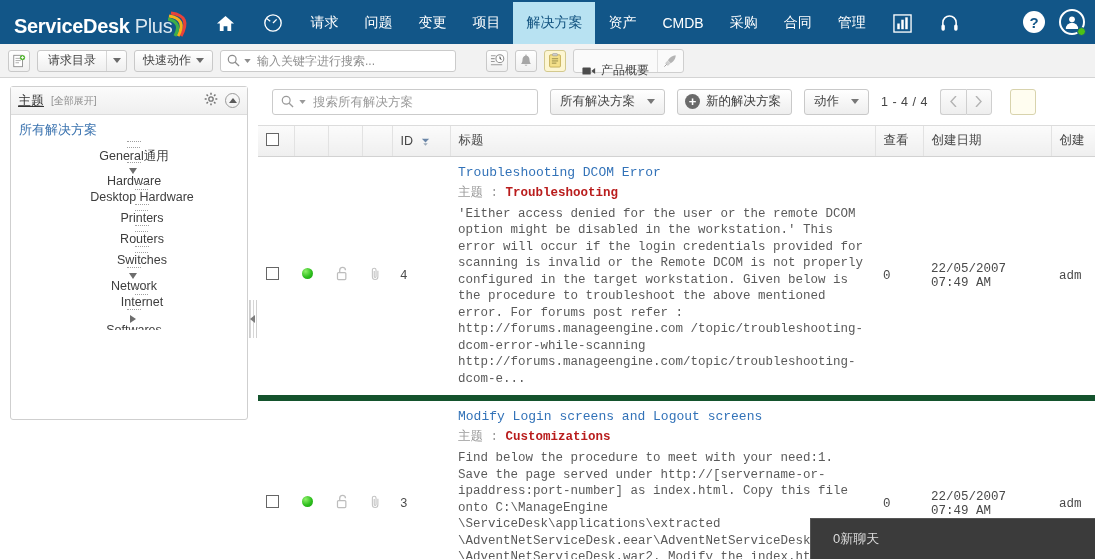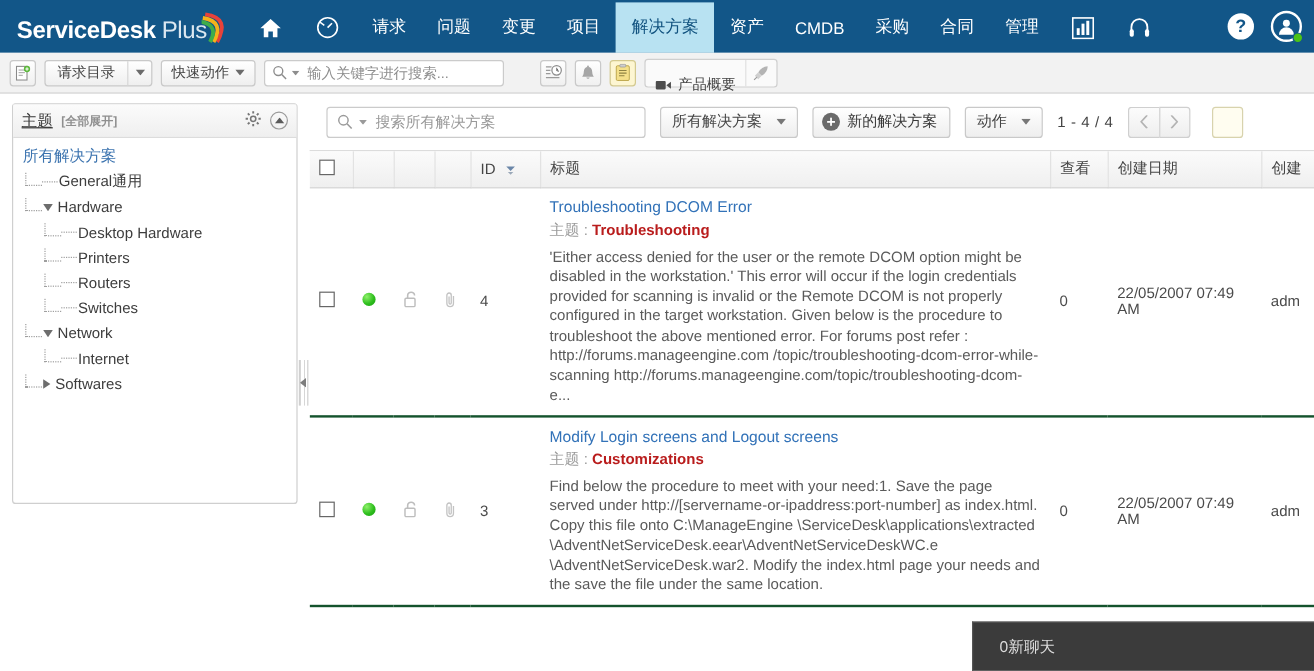--- a/index.html
+++ b/index.html
@@ -104,21 +104,21 @@
   .tb-btn {
     height: 22px;
     border: 1px solid #c9c9c9; border-radius: 3px;
     background: linear-gradient(#ffffff,#efefef);
     display: flex; align-items: center;
     padding: 0 8px; gap: 5px;
     font-size: 12px; color: #444; white-space: nowrap;
     cursor: pointer;
   }
   .tb-search {
-    width: 200px; height: 22px;
+    width: 236px; height: 22px;
     border: 1px solid #cbcbcb; border-radius: 3px;
     background: #fff;
     display: flex; align-items: center;
     padding: 0 6px; gap: 4px;
     cursor: text;
   }
   .tb-search input {
     border: 0; outline: 0; flex: 1;
     font-family: "Liberation Sans", sans-serif;
     font-size: 12px; color: #555; background: transparent;
@@ -172,39 +172,40 @@
     border-bottom: 1px solid #dcdcdc;
     display: flex; align-items: center;
     padding: 0 7px;
     gap: 7px;
   }
   .treehead .t1 {
     font-size: 13px; color: #333;
     text-decoration: underline;
     cursor: pointer;
   }
-  .treehead .t2 { font-size: 10px; color: #8f8f8f; cursor:pointer;font-weight:bold; }
+  .treehead .t2 { font-size: 10px; color: #8f8f8f; cursor:pointer; }
   .treehead .spacer { flex: 1; }
   .collapse-circle {
     width: 15px; height: 15px; border-radius: 50%;
     border: 1px solid #9a9a9a;
     display:flex;align-items:center;justify-content:center;
     cursor: pointer;
   }
   .treebody { padding: 5px 0 0 4px; overflow: hidden; }
   .troot {
     color: #3b73af; font-size: 13px;
     padding: 1px 0 2px 4px; cursor: pointer;
   }
   .tnode {
     display: flex; align-items: center;
     height: 21px;
     font-size: 12.5px; color: #3d3d3d;
     cursor: pointer;
     white-space: nowrap;
+    flex-direction: column;
   }
   .dash { width: 13px; border-top: 1px dotted #9f9f9f; margin-right: 1px; }
   .elbow {
     width: 14px; height: 11px;
     border-left: 1px dotted #9f9f9f;
     border-bottom: 1px dotted #9f9f9f;
     margin-bottom: 5px;
   }
   .tri-down {
     width:0;height:0;
@@ -305,25 +306,26 @@
     font-weight: normal;
     font-size: 12.5px;
     color: #454545;
     text-align: left;
     padding: 0 8px;
     vertical-align: middle;
     white-space: nowrap;
   }
   table.grid thead th.nb { border-right: 0; }
   table.grid tbody td {
-    border-bottom: 2px solid #14532d;
+    border-bottom: 6px solid #14532d;
     padding: 8px 8px;
     vertical-align: middle;
     font-size: 12.5px;
     color: #4a4a4a;
+    font-family: Liberation Mono, monospace;
   }
   td.c-title { vertical-align: top; padding-top: 10px; }
   .cb {
     width: 13px; height: 13px;
     border: 1px solid #666; background: #fff;
     display:inline-block; cursor:pointer;
   }
   .greendot {
     width: 11px; height: 11px; border-radius: 50%;
     background: radial-gradient(circle at 33% 30%, #8ef06a 0%, #2fbf1e 55%, #159b0d 100%);

